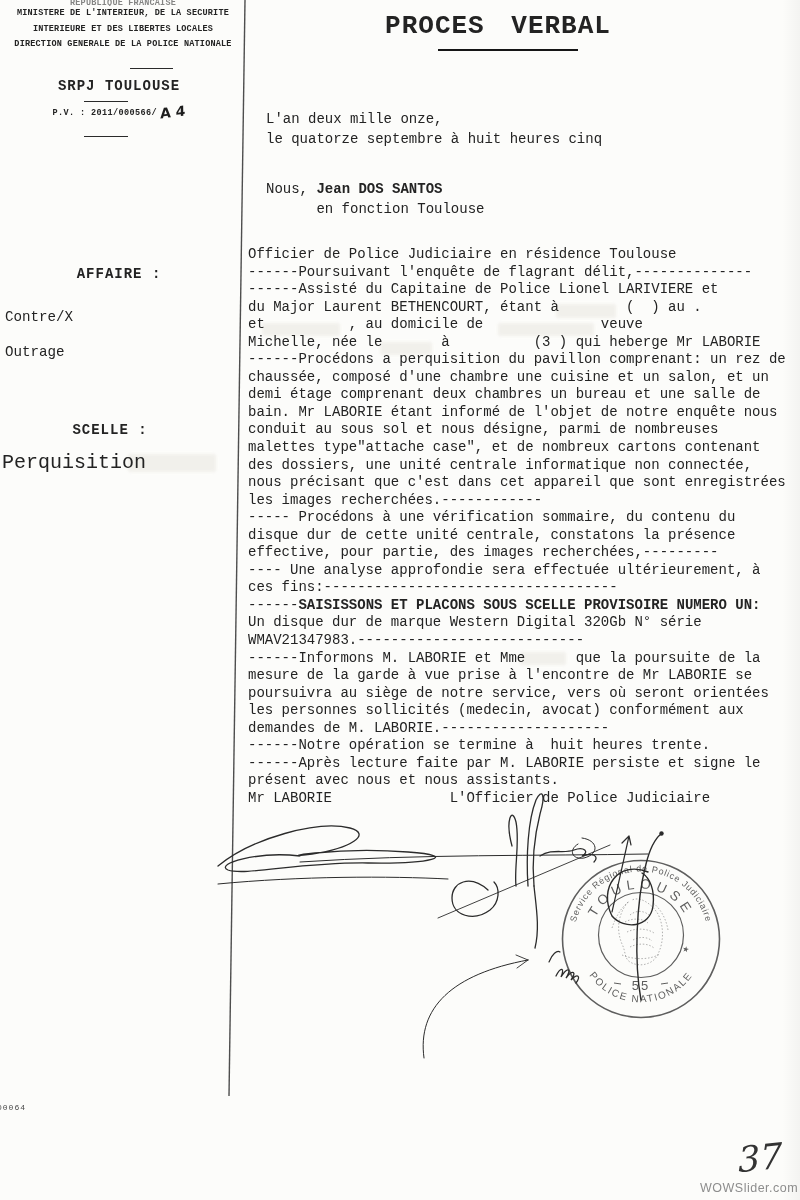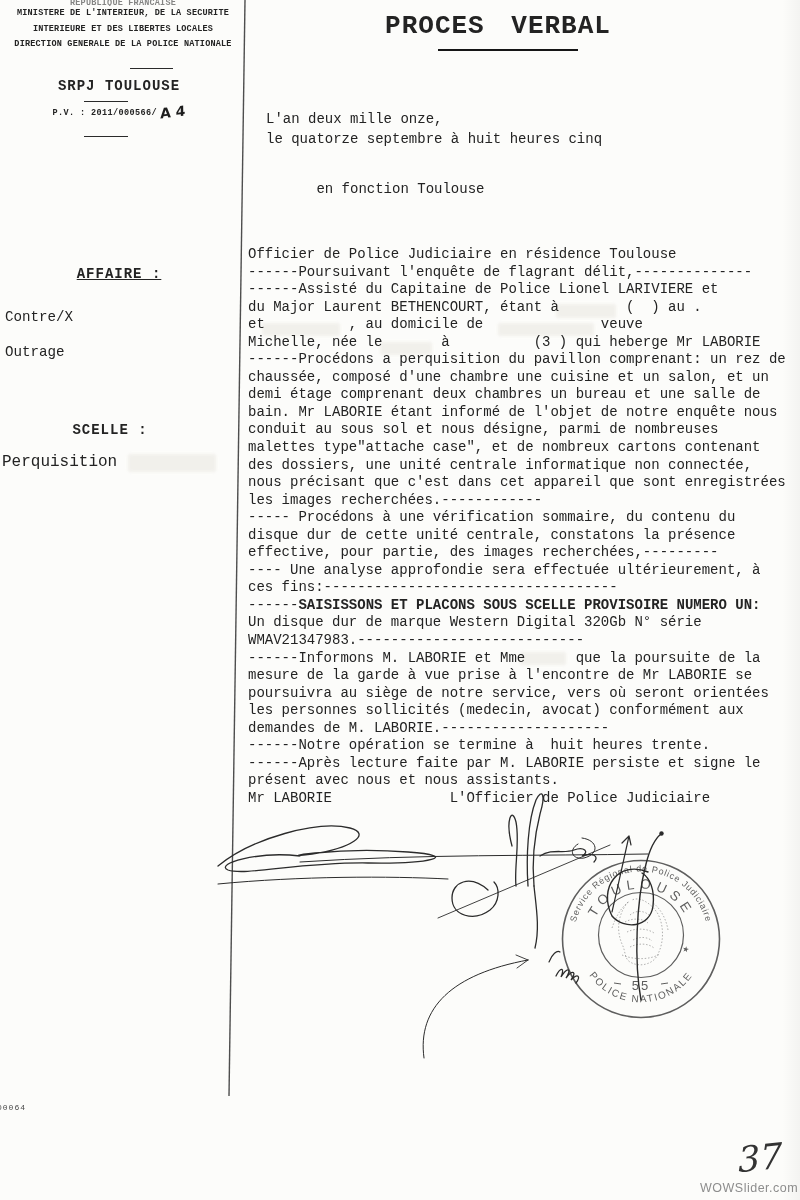--- a/index.html
+++ b/index.html
@@ -14,27 +14,27 @@
   .hline:first-child{opacity:.55;margin-top:-4px;height:10px;overflow:hidden;}
   .hdiv{position:absolute;height:1.4px;background:#2a2a2a;}
   #service-name{position:absolute;left:0;top:78px;width:238px;text-align:center;
     font-size:14px;font-weight:bold;letter-spacing:1px;}
   #pv-row{position:absolute;left:0;top:106px;width:238px;display:flex;justify-content:center;align-items:flex-start;gap:3px;}
   #pv-label{font-size:8.5px;font-weight:bold;letter-spacing:.4px;line-height:14px;}
   .hand{font-family:"DejaVu Sans",sans-serif;font-size:14px;font-weight:600;color:#1d1d1d;
     display:inline-block;transform:rotate(-7deg) skewX(-6deg);line-height:12px;}
   
   #affaire-label{position:absolute;left:0;top:266px;width:238px;text-align:center;
-    font-size:14px;font-weight:bold;letter-spacing:1px;text-decoration:underline;}
+    font-size:14px;font-weight:bold;letter-spacing:1px;}
   #affaire-items{position:absolute;left:5px;top:300px;}
   #affaire-items .sb{font-size:14.2px;line-height:35px;white-space:pre;}
   #objet-label{position:absolute;left:0;top:422px;width:220px;text-align:center;
     font-size:14px;font-weight:bold;letter-spacing:1px;}
   #objet-items{position:absolute;left:2px;top:453px;}
-  #objet-items .sb{font-size:16px;line-height:19px;white-space:pre;}
+  #objet-items .sb{font-size:20px;line-height:19px;white-space:pre;}
   
   #doc-title{position:absolute;left:378px;top:11px;width:240px;text-align:center;
     font-size:26px;font-weight:bold;letter-spacing:1px;word-spacing:10px;white-space:pre;}
   #title-underline{position:absolute;left:438px;top:49px;width:140px;height:2px;background:#161616;}
   
   .block{position:absolute;white-space:pre;}
   #intro-block{left:266px;top:110px;font-size:14px;}
   #intro-block .tl{line-height:19.5px;}
   #officer-block{left:266px;top:180px;font-size:14px;}
   #officer-block .tl{line-height:19.5px;}
@@ -85,21 +85,21 @@
   </div>
 <div id="objet-label">SCELLE :</div>
 <div id="objet-items">
     <div class="sb">Perquisition</div>
   </div>
 
 <div id="doc-title">PROCES VERBAL</div>
 <div id="title-underline"></div>
 
 <div id="intro-block" class="block"><div class="tl"><span>L'an deux mille onze,</span></div><div class="tl"><span>le quatorze septembre à huit heures cinq</span></div></div>
-<div id="officer-block" class="block"><div class="tl"><span>      en fonction Toulouse</span></div></div>
+<div id="officer-block" class="block"><div class="tl"><span>Nous, </span><span class="b">Jean DOS SANTOS</span></div><div class="tl"><span>      en fonction Toulouse</span></div></div>
 <div id="main-block" class="block"><div class="tl"><span>Officier de Police Judiciaire en résidence Toulouse</span></div><div class="tl"><span>------Poursuivant l'enquête de flagrant délit,--------------</span></div><div class="tl"><span>------Assisté du Capitaine de Police Lionel LARIVIERE et</span></div><div class="tl"><span>du Major Laurent BETHENCOURT, étant à        (  ) au .</span></div><div class="tl"><span>et          , au domicile de              veuve</span></div><div class="tl"><span>Michelle, née le       à          (3 ) qui heberge Mr LABORIE</span></div><div class="tl"><span>------Procédons a perquisition du pavillon comprenant: un rez de</span></div><div class="tl"><span>chaussée, composé d'une chambre une cuisine et un salon, et un</span></div><div class="tl"><span>demi étage comprenant deux chambres un bureau et une salle de</span></div><div class="tl"><span>bain. Mr LABORIE étant informé de l'objet de notre enquête nous</span></div><div class="tl"><span>conduit au sous sol et nous désigne, parmi de nombreuses</span></div><div class="tl"><span>malettes type"attache case", et de nombreux cartons contenant</span></div><div class="tl"><span>des dossiers, une unité centrale informatique non connectée,</span></div><div class="tl"><span>nous précisant que c'est dans cet appareil que sont enregistrées</span></div><div class="tl"><span>les images recherchées.------------</span></div><div class="tl"><span>----- Procédons à une vérification sommaire, du contenu du</span></div><div class="tl"><span>disque dur de cette unité centrale, constatons la présence</span></div><div class="tl"><span>effective, pour partie, des images recherchées,---------</span></div><div class="tl"><span>---- Une analyse approfondie sera effectuée ultérieurement, à</span></div><div class="tl"><span>ces fins:-----------------------------------</span></div><div class="tl"><span>------</span><span class="b">SAISISSONS ET PLACONS SOUS SCELLE PROVISOIRE NUMERO UN:</span></div><div class="tl"><span>Un disque dur de marque Western Digital 320Gb N° série</span></div><div class="tl"><span>WMAV21347983.---------------------------</span></div><div class="tl"><span>------Informons M. LABORIE et Mme      que la poursuite de la</span></div><div class="tl"><span>mesure de la garde à vue prise à l'encontre de Mr LABORIE se</span></div><div class="tl"><span>poursuivra au siège de notre service, vers où seront orientées</span></div><div class="tl"><span>les personnes sollicités (medecin, avocat) conformément aux</span></div><div class="tl"><span>demandes de M. LABORIE.--------------------</span></div><div class="tl"><span>------Notre opération se termine à  huit heures trente.</span></div><div class="tl"><span>------Après lecture faite par M. LABORIE persiste et signe le</span></div><div class="tl"><span>présent avec nous et nous assistants.</span></div><div class="tl"><span>Mr LABORIE              L'Officier de Police Judiciaire</span></div></div>
 
 <svg id="ink-svg" width="800" height="1200" viewBox="0 0 800 1200">
 
   <path d="M 245,0 L 229,1096" stroke="#2f2f2f" stroke-width="1.4" opacity=".85" fill="none"></path>
 
   <g opacity="0.82">
     <circle cx="641" cy="939" r="78.5" fill="none" stroke="#3c3c3c" stroke-width="1.6"></circle>
     <circle cx="641" cy="935" r="42.5" fill="none" stroke="#3c3c3c" stroke-width="1.2"></circle>
     <defs>

